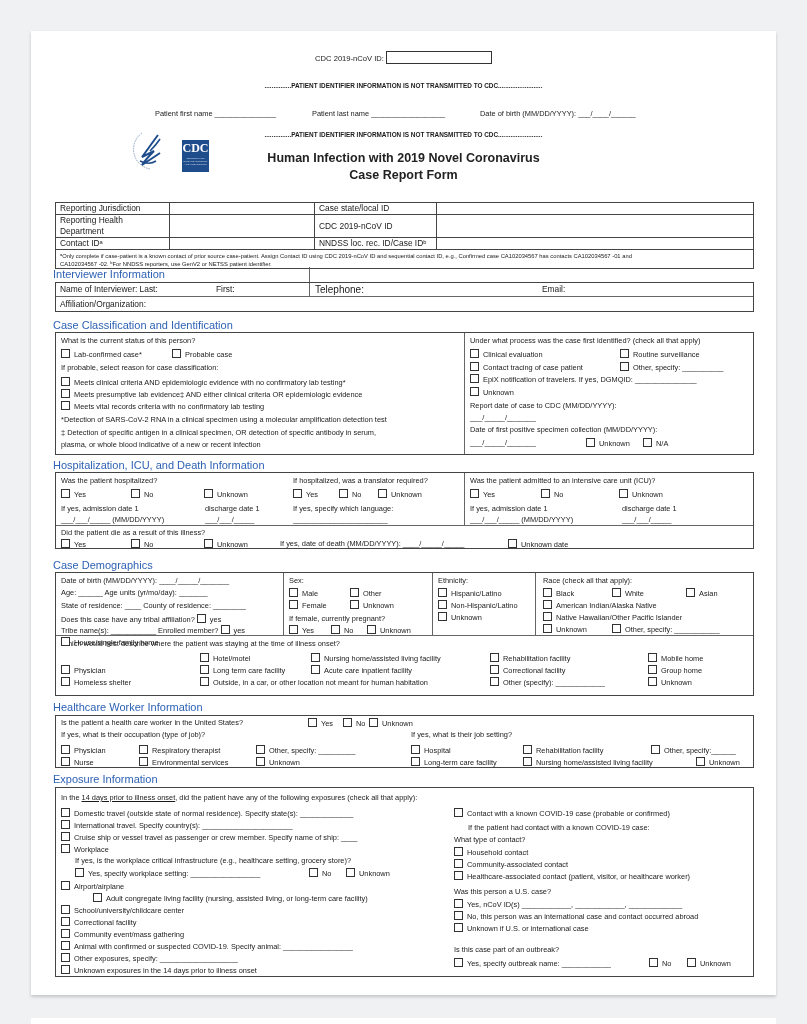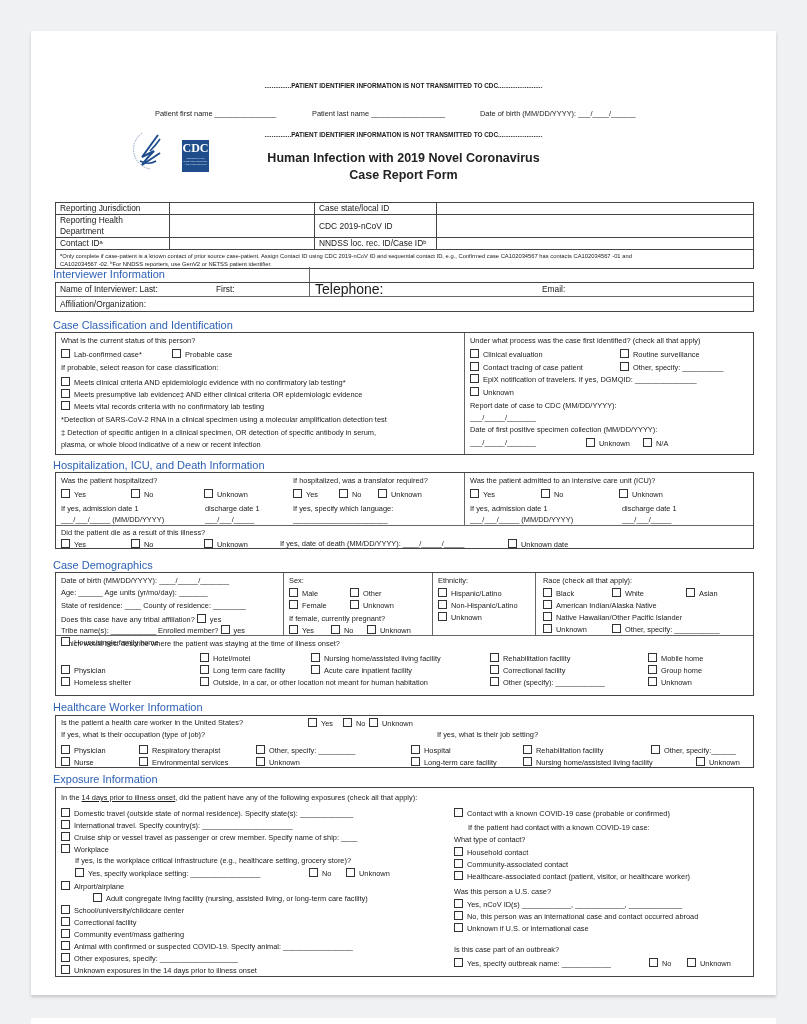--- a/index.html
+++ b/index.html
@@ -22,20 +22,23 @@
   .foot { font-size: 5.8px; line-height: 8px; }
   .logo-hhs { position: absolute; left: 97px; top: 96px; width: 44px; height: 45px; }
   .logo-cdc { position: absolute; left: 151px; top: 109px; width: 27px; height: 32px; background: #1f4d8c; color: #fff; font-family: "Liberation Serif", serif; font-size: 12px; font-weight: bold; text-align: center; line-height: 17px; }
   .logo-cdc small { display: block; font-size: 2.5px; line-height: 3px; font-weight: normal; color: #cfd8e8; font-family: "Liberation Sans", sans-serif; }
 </style>
 </head>
 <body>
 
 <div class="page">
 
+  <div class="abs t c" style="left:0;top:20px;width:745px;font-size:7.6px;">
+    <span>CDC 2019-nCoV ID:</span><span class="idbox"></span>
+  </div>
   <div class="abs t tb c" style="left:0;top:50px;width:745px;font-size:6.4px;">...............PATIENT IDENTIFIER INFORMATION IS NOT TRANSMITTED TO CDC.........................</div>
   <div class="abs t" style="left:124px;top:78px;font-size:7.4px;">Patient first name _______________</div>
   <div class="abs t" style="left:281px;top:78px;font-size:7.4px;">Patient last name __________________</div>
   <div class="abs t" style="left:449px;top:78px;font-size:7.4px;">Date of birth (MM/DD/YYYY): ___/____/______</div>
   <div class="abs t tb c" style="left:0;top:99px;width:745px;font-size:6.4px;">...............PATIENT IDENTIFIER INFORMATION IS NOT TRANSMITTED TO CDC.........................</div>
 
   <svg class="logo-hhs" viewBox="0 0 44 45">
     <path d="M14 6 A20 20 0 0 0 22 42" fill="none" stroke="#8aa0c0" stroke-width="1" stroke-dasharray="1.5 1"></path>
     <path d="M30 8 C24 16 20 22 14 30 C18 28 22 26 26 24 C22 28 18 32 14 38 C20 34 26 30 32 26" fill="none" stroke="#1f4d8c" stroke-width="2"></path>
     <path d="M32 12 C28 18 26 20 22 24" fill="none" stroke="#1f4d8c" stroke-width="1.6"></path>
@@ -79,21 +82,21 @@
     </table>
 
   <div class="abs sec" style="left:22px;top:237px;">Interviewer Information</div>
   <div class="abs" style="left:24px;top:237px;width:699px;height:0;"></div>
   <div class="rule" style="left:278px;top:236px;width:1px;height:16px;"></div>
   <div class="abs box" style="left:24px;top:251px;width:699px;height:30px;">
     <div class="rule" style="left:0;top:13px;width:697px;height:1px;"></div>
     <div class="rule" style="left:253px;top:0;width:1px;height:14px;"></div>
     <div class="abs t" style="left:4px;top:2px;font-size:8.4px;">Name of Interviewer: Last:</div>
     <div class="abs t" style="left:160px;top:2px;font-size:8.4px;">First:</div>
-    <div class="abs t" style="left:259px;top:2px;font-size:14px;">Telephone:</div>
+    <div class="abs t" style="left:259px;top:2px;font-size:10px;">Telephone:</div>
     <div class="abs t" style="left:486px;top:2px;font-size:8.4px;">Email:</div>
     <div class="abs t" style="left:4px;top:17px;font-size:8.4px;">Affiliation/Organization:</div>
   </div>
 
   <div class="abs sec" style="left:22px;top:288px;">Case Classification and Identification</div>
   <div class="abs box" style="left:24px;top:301px;width:699px;height:123px;">
     <div class="rule" style="left:408px;top:0;width:1px;height:121px;"></div>
     <div class="abs t" style="left:5px;top:3px;">What is the current status of this person?</div>
     <div class="abs t" style="left:5px;top:16px;"><span class="cb"></span><span>Lab-confirmed case*</span></div>
     <div class="abs t" style="left:116px;top:16px;"><span class="cb"></span><span>Probable case</span></div>
@@ -203,21 +206,21 @@
     <div class="abs t" style="left:592px;top:104px;"><span class="cb"></span><span>Unknown</span></div>
   </div>
 
   <div class="abs sec" style="left:22px;top:670px;">Healthcare Worker Information</div>
   <div class="abs box" style="left:24px;top:684px;width:699px;height:53px;">
     <div class="abs t" style="left:5px;top:2px;"><span>Is the patient a health care worker in the United States?</span></div>
     <div class="abs t" style="left:252px;top:2px;"><span class="cb"></span><span>Yes</span></div>
     <div class="abs t" style="left:287px;top:2px;"><span class="cb"></span><span>No</span></div>
     <div class="abs t" style="left:313px;top:2px;"><span class="cb"></span><span>Unknown</span></div>
     <div class="abs t" style="left:5px;top:14px;">If yes, what is their occupation (type of job)?</div>
-    <div class="abs t" style="left:355px;top:14px;margin-left:26px;">If yes, what is their job setting?</div>
+    <div class="abs t" style="left:355px;top:14px;">If yes, what is their job setting?</div>
     <div class="abs t" style="left:5px;top:29px;"><span class="cb"></span><span>Physician</span></div>
     <div class="abs t" style="left:83px;top:29px;"><span class="cb"></span><span>Respiratory therapist</span></div>
     <div class="abs t" style="left:200px;top:29px;"><span class="cb"></span><span>Other, specify: _________</span></div>
     <div class="abs t" style="left:5px;top:41px;"><span class="cb"></span><span>Nurse</span></div>
     <div class="abs t" style="left:83px;top:41px;"><span class="cb"></span><span>Environmental services</span></div>
     <div class="abs t" style="left:200px;top:41px;"><span class="cb"></span><span>Unknown</span></div>
     <div class="abs t" style="left:355px;top:29px;"><span class="cb"></span><span>Hospital</span></div>
     <div class="abs t" style="left:467px;top:29px;"><span class="cb"></span><span>Rehabilitation facility</span></div>
     <div class="abs t" style="left:595px;top:29px;"><span class="cb"></span><span>Other, specify:______</span></div>
     <div class="abs t" style="left:355px;top:41px;"><span class="cb"></span><span>Long-term care facility</span></div>

